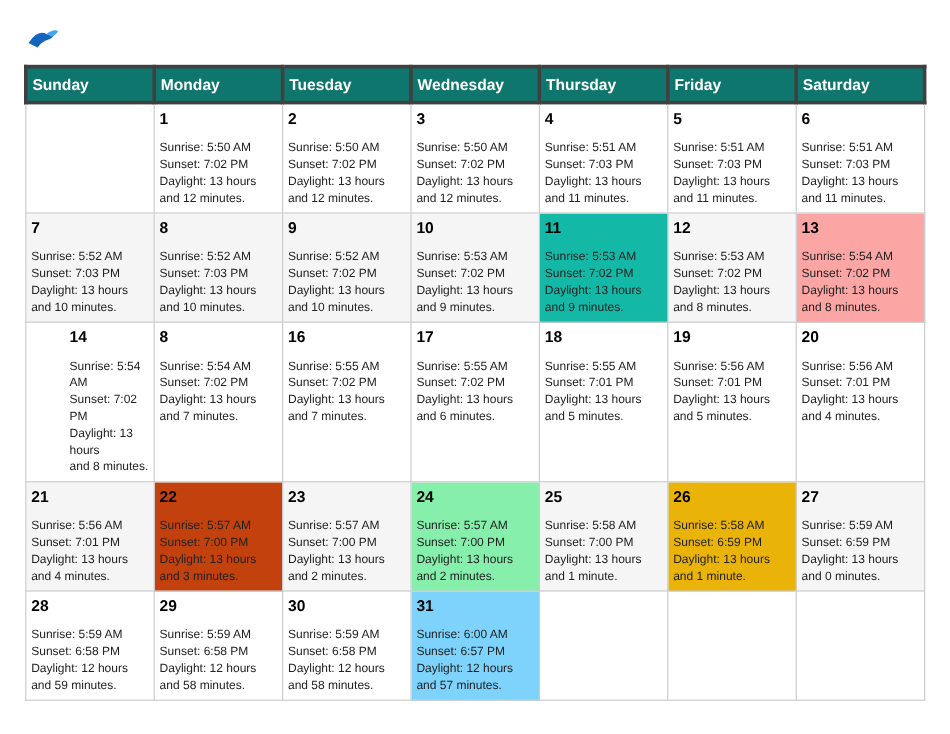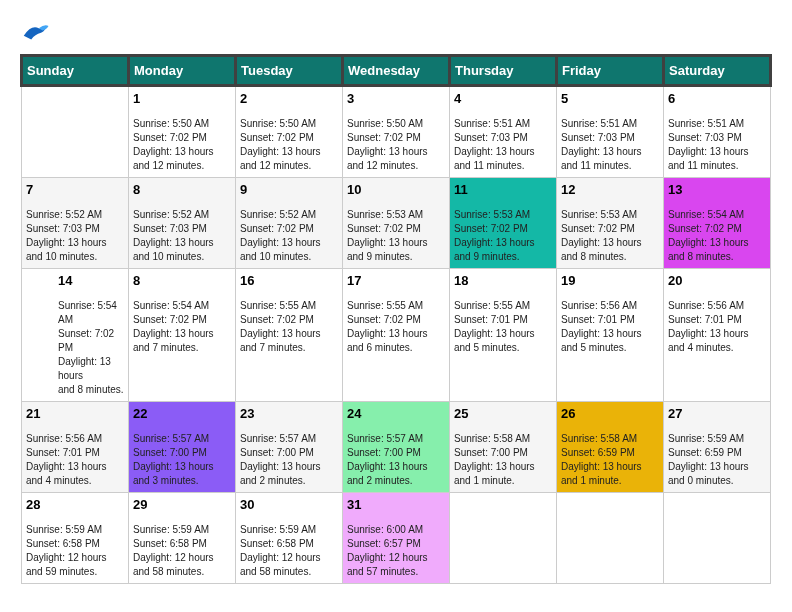--- a/index.html
+++ b/index.html
@@ -197,21 +197,21 @@
 Daylight: 13 hours
 and 9 minutes.</div>
         </td>
         <td style="background-color: rgb(245, 245, 245);">
           <span class="day-num">12</span>
           <div class="day-info" style="white-space: pre-line;">Sunrise: 5:53 AM
 Sunset: 7:02 PM
 Daylight: 13 hours
 and 8 minutes.</div>
         </td>
-        <td style="background-color: #d946ef;">
+        <td style="background-color: #fca5a5;">
           <span class="day-num">13</span>
           <div class="day-info" style="white-space: pre-line;">Sunrise: 5:54 AM
 Sunset: 7:02 PM
 Daylight: 13 hours
 and 8 minutes.</div>
         </td>
       </tr>
       <tr>
         <td style="background-color: rgb(255, 255, 255); padding-left: 36px;">
           <span class="day-num">14</span>
@@ -264,21 +264,21 @@
         </td>
       </tr>
       <tr>
         <td style="background-color: rgb(245, 245, 245);">
           <span class="day-num">21</span>
           <div class="day-info" style="white-space: pre-line;">Sunrise: 5:56 AM
 Sunset: 7:01 PM
 Daylight: 13 hours
 and 4 minutes.</div>
         </td>
-        <td style="background-color: #8b5cf6;">
+        <td style="background-color: #c2410c;">
           <span class="day-num">22</span>
           <div class="day-info" style="white-space: pre-line;">Sunrise: 5:57 AM
 Sunset: 7:00 PM
 Daylight: 13 hours
 and 3 minutes.</div>
         </td>
         <td style="background-color: rgb(245, 245, 245);">
           <span class="day-num">23</span>
           <div class="day-info" style="white-space: pre-line;">Sunrise: 5:57 AM
 Sunset: 7:00 PM
@@ -329,21 +329,21 @@
 Daylight: 12 hours
 and 58 minutes.</div>
         </td>
         <td style="background-color: rgb(255, 255, 255);">
           <span class="day-num">30</span>
           <div class="day-info" style="white-space: pre-line;">Sunrise: 5:59 AM
 Sunset: 6:58 PM
 Daylight: 12 hours
 and 58 minutes.</div>
         </td>
-        <td style="background-color: #f0abfc;">
+        <td style="background-color: #7dd3fc;">
           <span class="day-num">31</span>
           <div class="day-info" style="white-space: pre-line;">Sunrise: 6:00 AM
 Sunset: 6:57 PM
 Daylight: 12 hours
 and 57 minutes.</div>
         </td>
         <td style="background-color: rgb(255, 255, 255);"></td>
         <td style="background-color: rgb(255, 255, 255);"></td>
         <td style="background-color: rgb(255, 255, 255);"></td>
       </tr>

